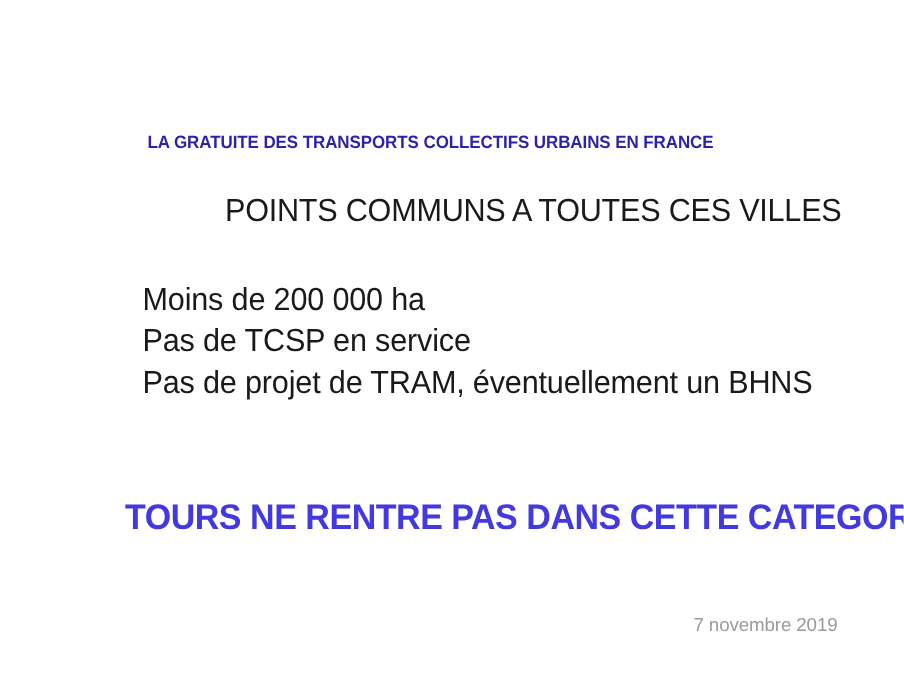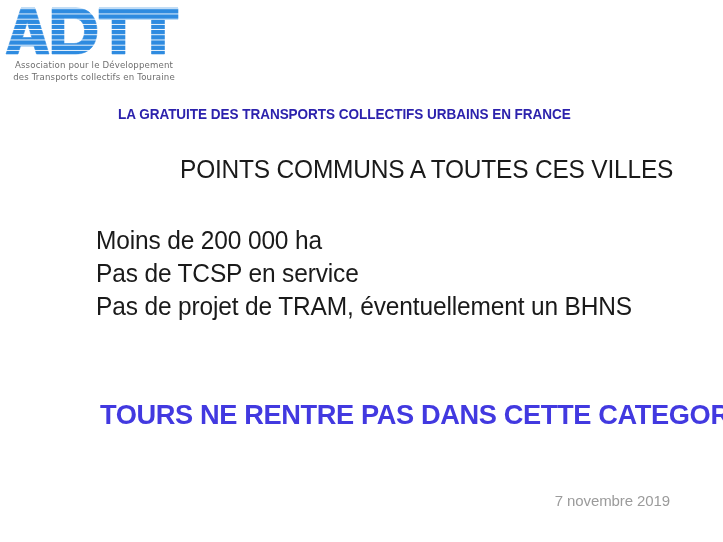--- a/index.html
+++ b/index.html
@@ -78,21 +78,21 @@
     font-size: 25.5px;
     letter-spacing: -0.2px;
     white-space: nowrap;
     transform: scaleX(0.96);
     transform-origin: left center;
   }
 
   
   #body-lines {
     position: absolute;
-    left: 96px;
+    left: 114px;
     top: 224px;
     width: 600px;
   }
   .body-line {
     color: #1a1a1a;
     font-family: "Liberation Sans", sans-serif;
     font-weight: normal;
     font-size: 25.5px;
     line-height: 33px;
     letter-spacing: -0.15px;
@@ -128,44 +128,20 @@
     font-size: 15px;
     letter-spacing: -0.1px;
     white-space: nowrap;
   }
 </style>
 </head>
 <body>
 
 <div id="slide">
 
-  <div id="logo">
-    <div id="logo-mark">
-      <svg id="logo-wordmark" viewBox="0 0 176 56" xmlns="http://www.w3.org/2000/svg" aria-hidden="true">
-        <defs>
-          <pattern id="stripe" width="4" height="5.2" patternUnits="userSpaceOnUse">
-            <rect x="0" y="0" width="4" height="5.2" fill="#2E8BE0"></rect>
-            <rect x="0" y="4.3" width="4" height="0.9" fill="#ffffff"></rect>
-          </pattern>
-        </defs>
-        <g fill="url(#stripe)" stroke="url(#stripe)" stroke-width="0.6">
-
-          <path d="M2 50 L14 50 L16.5 42 L30 42 L32.5 50 L45 50 L31 4 L17 4 Z M18.6 33.5 L23.2 18 L27.8 33.5 Z"></path>
-
-          <path d="M48 4 L48 50 L72 50 C86 50 93 40 93 27 C93 14 86 4 72 4 Z M60 14.5 L70 14.5 C77 14.5 80.5 19.5 80.5 27 C80.5 34.5 77 39.5 70 39.5 L60 39.5 Z"></path>
-
-          <path d="M95 4 L134 4 L134 15.5 L121 15.5 L121 50 L108 50 L108 15.5 L95 15.5 Z"></path>
-
-          <path d="M134 4 L174 4 L174 15.5 L160.5 15.5 L160.5 50 L147.5 50 L147.5 15.5 L134 15.5 Z"></path>
-        </g>
-      </svg>
-    </div>
-    <div id="logo-tagline">Association pour le Développement
-des Transports collectifs en Touraine</div>
-  </div>
 
   <div id="slide-title">LA GRATUITE DES TRANSPORTS COLLECTIFS URBAINS EN FRANCE</div>
 
   <div id="slide-subtitle">POINTS COMMUNS A TOUTES CES VILLES</div>
 
   <div id="body-lines">
     <div class="body-line">Moins de 200 000 ha</div>
     <div class="body-line">Pas de TCSP en service</div>
     <div class="body-line">Pas de projet de TRAM, éventuellement un BHNS</div>
   </div>

